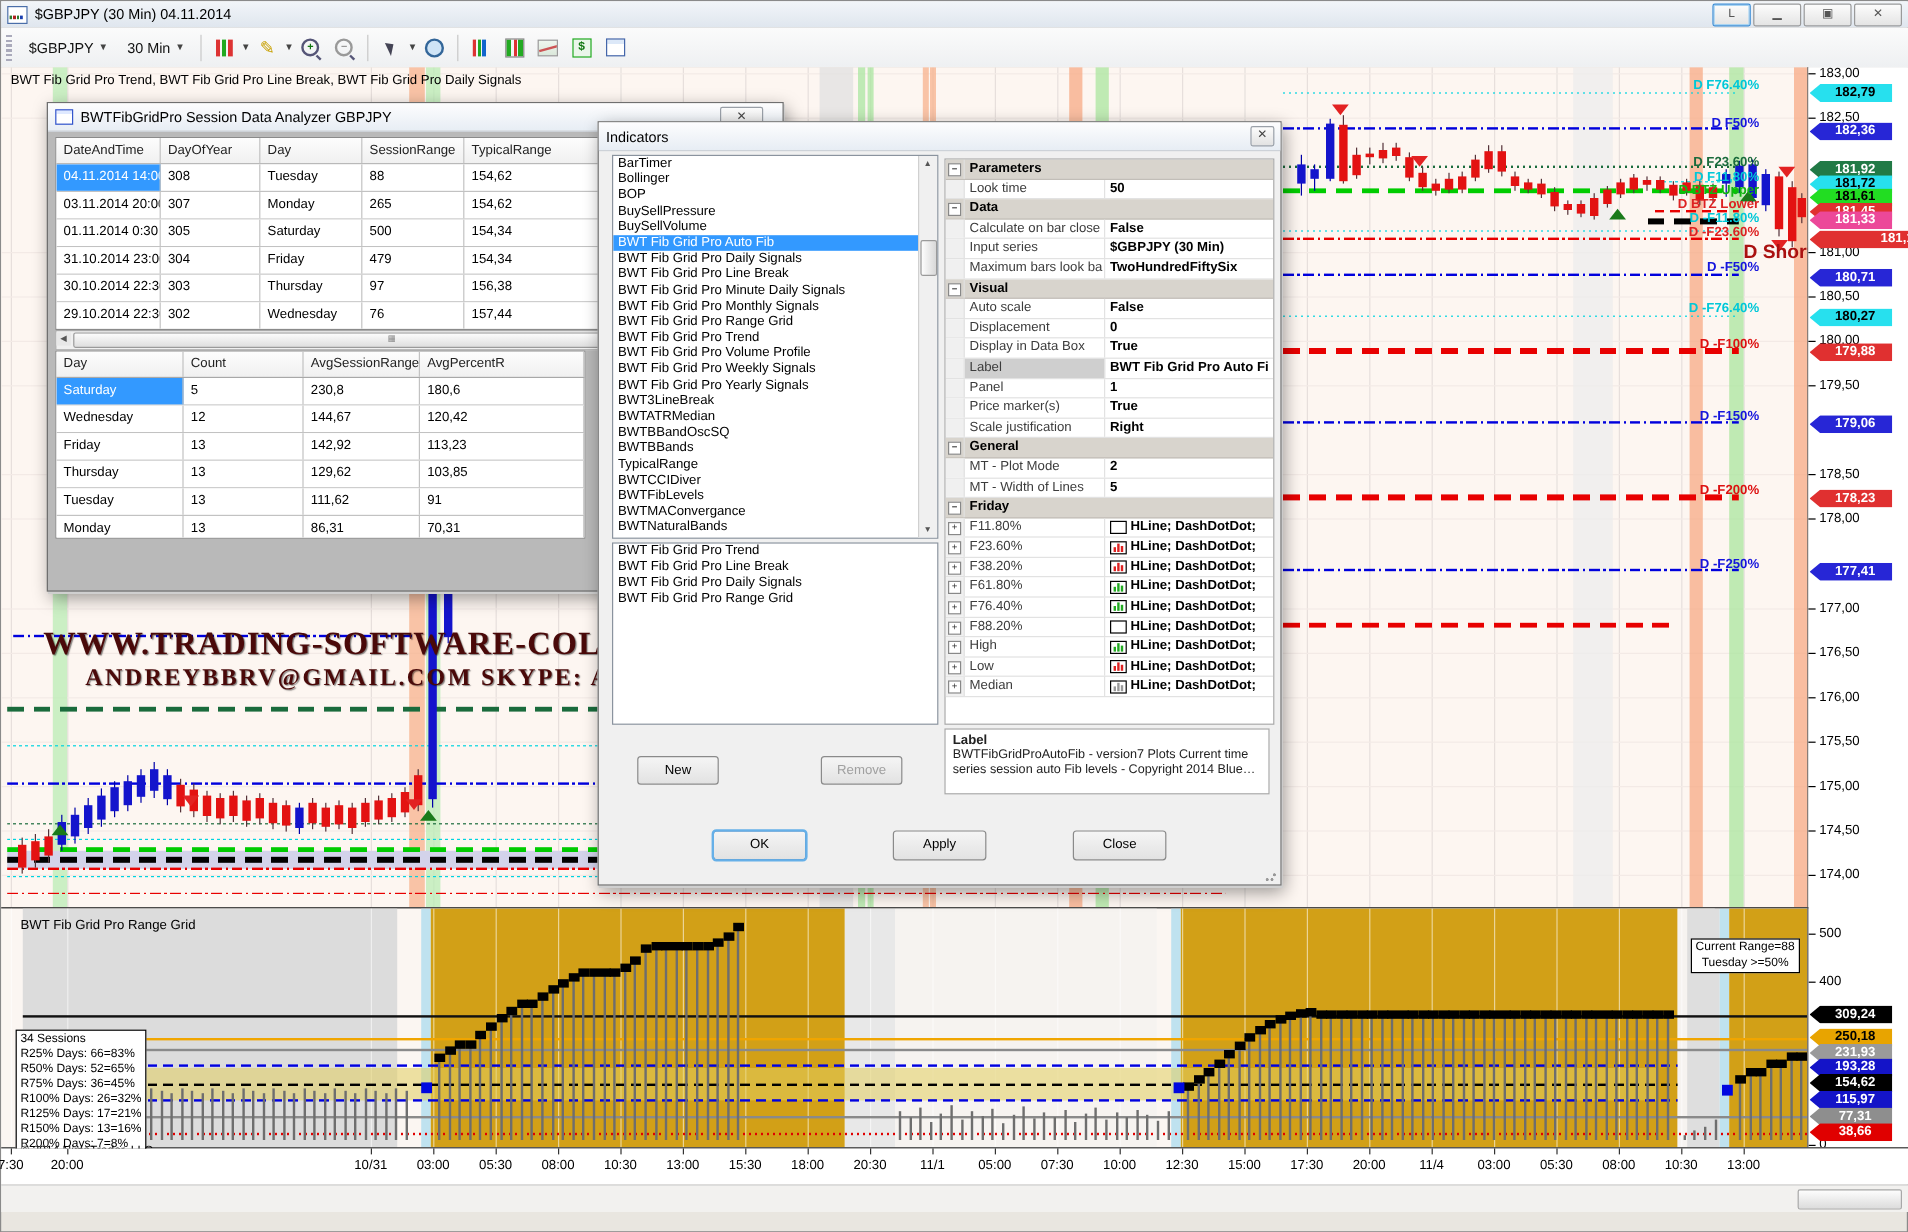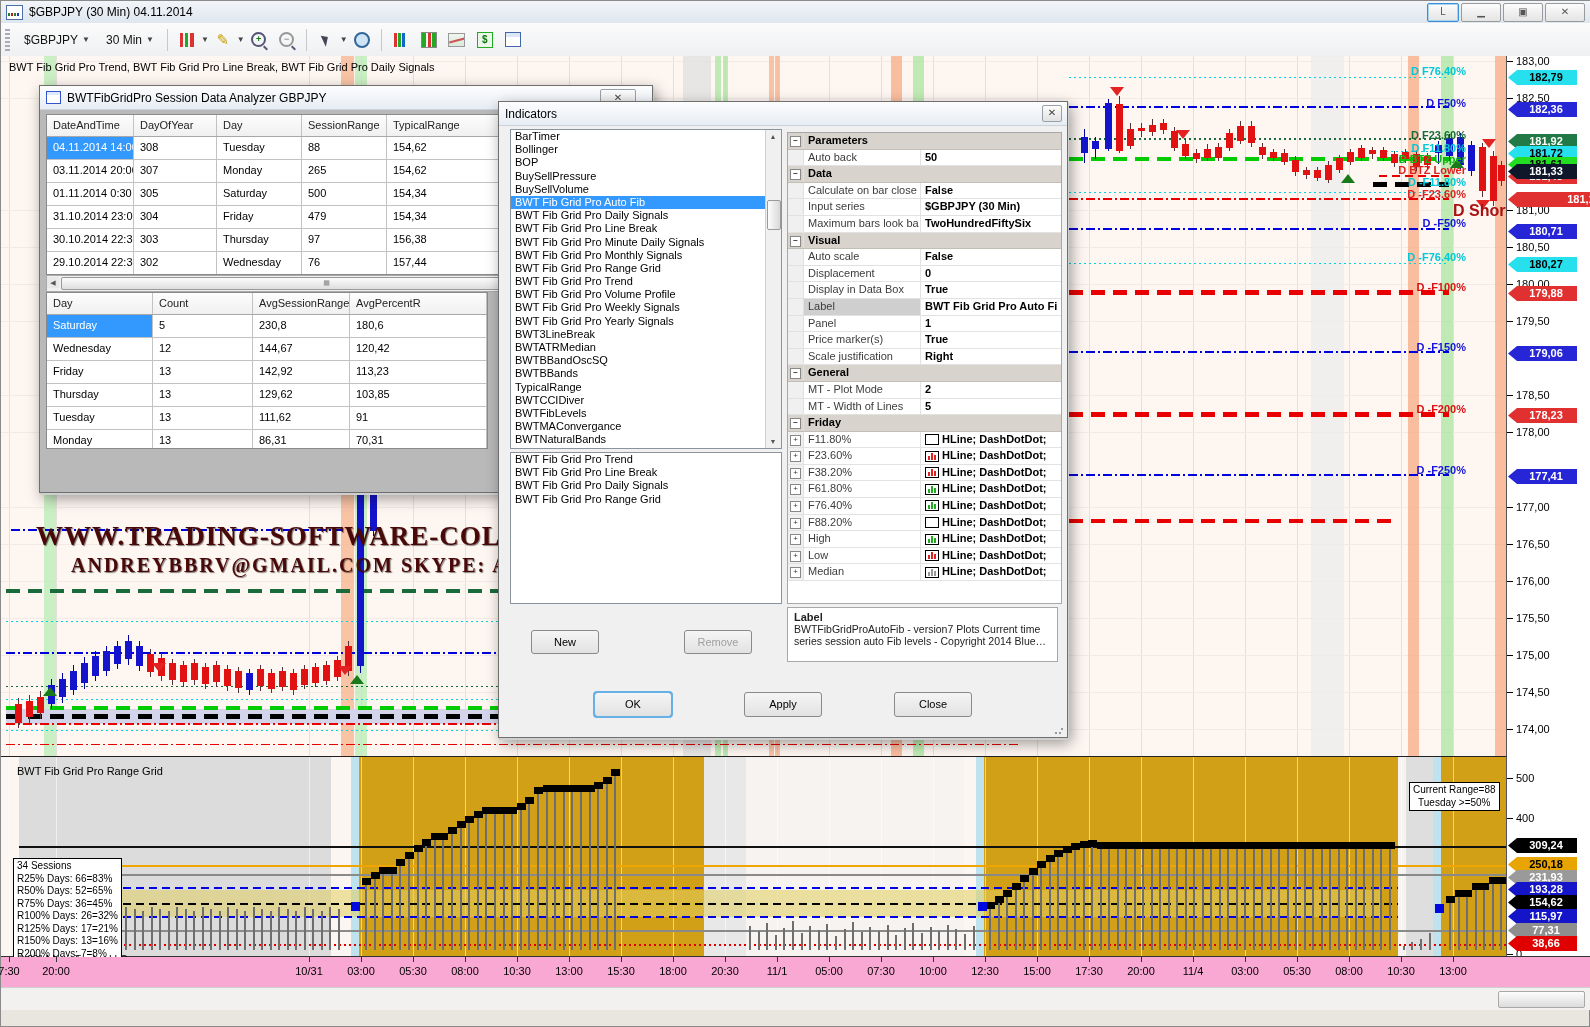--- a/index.html
+++ b/index.html
@@ -53,21 +53,21 @@
   
   #rpanel{position:absolute;left:0;top:755px;width:1505px;height:200px;background:#fbf6f2;border-top:1px solid #222;border-right:1px solid #555;overflow:hidden;}
   #rp-label{position:absolute;left:16px;top:8px;font-size:11px;color:#000;z-index:8;}
   .infobox{position:absolute;background:#fff;border:1px solid #000;font-size:10px;line-height:12.5px;padding:1px 3px;z-index:9;white-space:nowrap;}
   #copyright{position:absolute;left:16px;top:200px;font-size:10px;z-index:9;}
   .rbar{position:absolute;width:2px;background:#6e6e6e;}
   .rcap{position:absolute;width:9px;height:7px;background:#000;}
   .bluesq{position:absolute;width:9px;height:9px;background:#0008e0;}
   .hline{position:absolute;}
   
-  #taxis{position:absolute;left:0;top:955px;width:1590px;height:30px;background:#f9a8d4;border-top:1px solid #333;font-size:11px;}
+  #taxis{position:absolute;left:0;top:955px;width:1590px;height:30px;background:#ffffff;border-top:1px solid #333;font-size:11px;}
   .ttick{position:absolute;top:0;width:1px;height:5px;background:#333;}
   .tlabel{position:absolute;top:8px;transform:translateX(-50%);color:#000;}
   #hscroll{position:absolute;left:0;top:986px;width:1590px;height:22px;background:#f2f1ef;border-top:1px solid #d0d0d0;}
   #hthumb{position:absolute;left:1497px;top:3px;width:85px;height:15px;background:linear-gradient(#fdfdfd,#dcdcdc);border:1px solid #a8a8a8;border-radius:2px;}
   
   .dlg{position:absolute;background:#f0f0f0;border:1px solid #6f6f6f;box-shadow:1px 2px 0 #cfcfcf,3px 5px 14px rgba(0,0,0,.4);}
   .dlg-title{height:23px;background:linear-gradient(#fdfdfe,#e7edf4);border-bottom:1px solid #cdd2d8;display:flex;align-items:center;padding:0 6px;font-size:12px;color:#000;}
   .dlg-close{position:absolute;top:3px;width:34px;height:17px;border:1px solid #9aa0a8;border-radius:2px;background:linear-gradient(#fcfcfc,#e2e2e2);text-align:center;line-height:15px;font-size:10px;color:#444;}
   #session-dlg{left:38px;top:84px;width:612px;height:406px;background:#b9b9b9;z-index:50;}
   #sess-icon{width:13px;height:11px;border:1px solid #35c;background:linear-gradient(#dfe9ff 0 3px,#fff 3px);margin-right:6px;}
@@ -447,21 +447,21 @@
       <div class="ptick" style="top: 667px;"><span class="dash"></span>174,00</div>
       <div class="ptick" style="top: 716px;"><span class="dash"></span>500</div>
       <div class="ptick" style="top: 756px;"><span class="dash"></span>400</div>
       <div class="ptick" style="top: 892px;"><span class="dash"></span>0</div>
       <div class="pmarker" style="top: 14px; background: rgb(39, 224, 238); color: rgb(0, 0, 0);">182,79</div>
       <div class="pmarker" style="top: 46px; background: rgb(39, 38, 214); color: rgb(255, 255, 255);">182,36</div>
       <div class="pmarker" style="top: 78px; background: rgb(33, 122, 70); color: rgb(255, 255, 255);">181,92</div>
       <div class="pmarker" style="top: 90px; background: rgb(39, 224, 238); color: rgb(0, 0, 0);">181,72</div>
       <div class="pmarker" style="top: 101px; background: rgb(34, 221, 34); color: rgb(0, 0, 0);">181,61</div>
       <div class="pmarker" style="top: 113px; background: rgb(224, 48, 48); color: rgb(255, 255, 255);">181,45</div>
-      <div class="pmarker" style="top: 108px; background: #0f172a; color: rgb(255, 255, 255);">181,33</div>
+      <div class="pmarker" style="top: 120px; background: #ec4899; color: rgb(255, 255, 255);">181,33</div>
       <div class="pmarker" style="top: 136px; background: rgb(224, 48, 48); color: rgb(255, 255, 255); padding-left: 48px;">181,14</div>
       <div class="pmarker" style="top: 168px; background: rgb(39, 38, 214); color: rgb(255, 255, 255);">180,71</div>
       <div class="pmarker" style="top: 201px; background: rgb(39, 224, 238); color: rgb(0, 0, 0);">180,27</div>
       <div class="pmarker" style="top: 230px; background: rgb(224, 48, 48); color: rgb(255, 255, 255);">179,88</div>
       <div class="pmarker" style="top: 290px; background: rgb(39, 38, 214); color: rgb(255, 255, 255);">179,06</div>
       <div class="pmarker" style="top: 352px; background: rgb(224, 48, 48); color: rgb(255, 255, 255);">178,23</div>
       <div class="pmarker" style="top: 413px; background: rgb(39, 38, 214); color: rgb(255, 255, 255);">177,41</div>
       <div class="pmarker" style="top: 782px; background: rgb(0, 0, 0); color: rgb(255, 255, 255);">309,24</div>
       <div class="pmarker" style="top: 801px; background: rgb(232, 164, 0); color: rgb(0, 0, 0);">250,18</div>
       <div class="pmarker" style="top: 814px; background: rgb(154, 154, 154); color: rgb(255, 255, 255);">231,93</div>
@@ -989,21 +989,21 @@
     <div class="btn disabled" style="left:185px;top:528px;width:66px;height:22px;line-height:22px;">Remove</div>
     <div id="propgrid">
         <div class="prow cat">
           <div class="gut">
             <div class="exp">−</div>
           </div>
           <div style="padding-left: 4px;">Parameters</div>
         </div>
         <div class="prow">
           <div class="gut"></div>
-          <div class="plabel">Auto back</div>
+          <div class="plabel">Look time</div>
           <div class="pvalue">
             <span>50</span>
           </div>
         </div>
         <div class="prow cat">
           <div class="gut">
             <div class="exp">−</div>
           </div>
           <div style="padding-left: 4px;">Data</div>
         </div>

